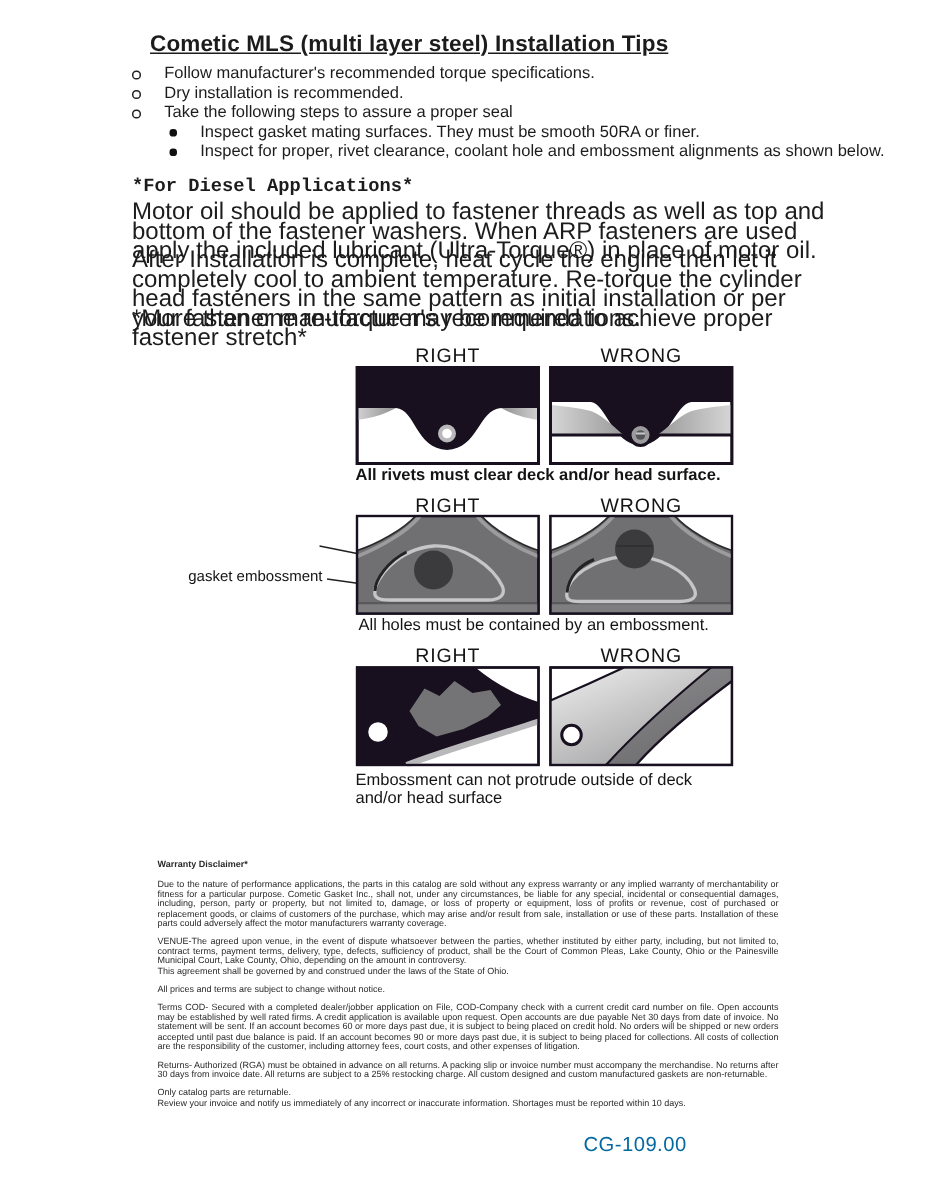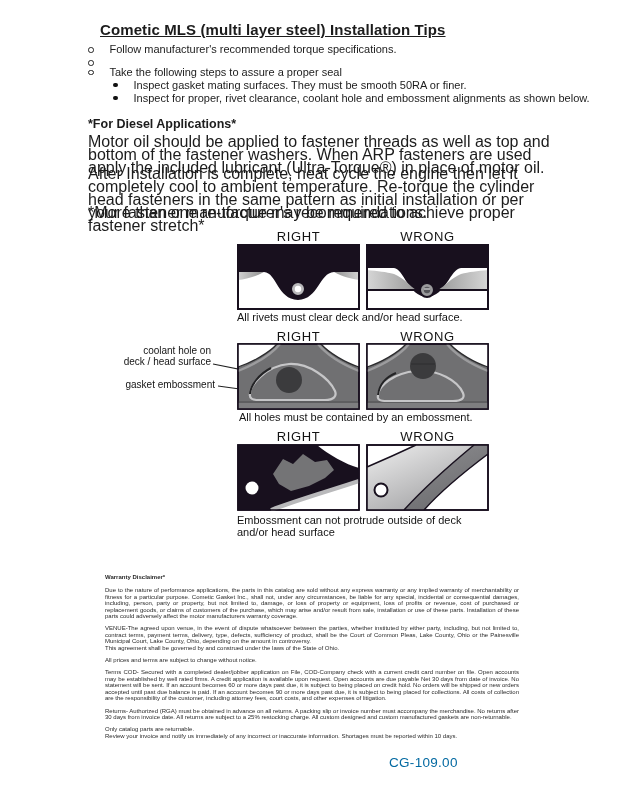--- a/index.html
+++ b/index.html
@@ -9,21 +9,21 @@
   }
   .abs{position:absolute;}
   .title{
     font-size:15px;font-weight:bold;text-decoration:underline;letter-spacing:0.1px;
   }
   .bullets{font-size:11px;line-height:13px;width:505px;}
   .b-row{display:flex;align-items:flex-start;gap:11px;}
   .o-bullet{flex:0 0 auto;width:3.5px;height:3.5px;border:1px solid #222;border-radius:50%;margin:4px 5px 0 0;}
   .f-bullet{flex:0 0 auto;width:4.5px;height:4.5px;background:#111;border-radius:50%;margin:4px 5px 0 0;}
   .sub{margin-left:25px;}
-  .h2{font-size:12.5px;font-weight:bold;}
+  .h2{font-size:12.5px;font-weight:bold;font-family:Liberation Mono, monospace;}
   .body-par{font-size:16px;line-height:13px;width:468px;}
   .dg-label{font-size:13px;letter-spacing:0.6px;text-align:center;width:123px;color:#141414;}
   .caption{font-size:11px;line-height:11.5px;color:#141414;}
   .side-label{font-size:10px;line-height:11px;text-align:right;width:150px;color:#141414;}
   .legal{width:414px;font-size:6px;line-height:6.4px;color:#2a2a2a;}
   .legal .lh{font-weight:bold;margin:0 0 7px 0;font-size:6px;}
   .legal p{margin:0 0 6px 0;text-align:justify;}
   .legal p.tight{margin:0;}
   .footer-code{font-size:13.5px;color:#0369a1;letter-spacing:0.3px;}
   svg{display:block;}
@@ -35,20 +35,21 @@
 
   <div class="abs title" style="left:100px;top:21px;">Cometic MLS (multi layer steel) Installation Tips</div>
 
   <div class="abs bullets" style="left:88px;top:43px;">
     <div class="b-row">
       <span class="o-bullet"></span>
       <span>Follow manufacturer's recommended torque specifications.</span>
     </div>
     <div class="b-row">
       <span class="o-bullet"></span>
+      <span>Dry installation is recommended.</span>
     </div>
     <div class="b-row">
       <span class="o-bullet"></span>
       <span>Take the following steps to assure a proper seal</span>
     </div>
     <div class="b-row sub">
       <span class="f-bullet"></span>
       <span>Inspect gasket mating surfaces.  They must be smooth 50RA or finer.</span>
     </div>
     <div class="b-row sub">
@@ -105,29 +106,25 @@
       <path d="M122,26 C111,27 103,28 95,30 C85,34 79,42 72,46 L122,46 Z" fill="url(#gw4)"></path>
       <line x1="1" y1="46" x2="50" y2="46" stroke="#18101e" stroke-width="2"></line>
       <line x1="72" y1="46" x2="122" y2="46" stroke="#18101e" stroke-width="2"></line>
       <circle cx="61" cy="46" r="7" fill="#9b9b9d" stroke="#18101e" stroke-width="2"></circle>
       <circle cx="61" cy="46" r="3.2" fill="#55555a"></circle>
       <line x1="58" y1="45" x2="64" y2="45" stroke="#c9c9cb" stroke-width="1.4"></line>
       <rect x="1" y="1" width="121" height="64" fill="none" stroke="#18101e" stroke-width="2"></rect>
     </svg>
   </div>
 
-  <div class="abs caption" style="left:237px;top:312px;">All rivets must clear deck and/or head surface.</div>
+  <div class="abs caption" style="left:237px;top:312px;font-weight:bold;">All rivets must clear deck and/or head surface.</div>
 
   <div class="abs dg-label" style="left:237px;top:329px;">RIGHT</div>
   <div class="abs dg-label" style="left:366px;top:329px;">WRONG</div>
 
-  <div class="abs side-label" style="left:61px;top:345px;">
-    <div>coolant hole on</div>
-    <div>deck / head surface</div>
-  </div>
   <div class="abs side-label" style="left:65px;top:379px;">
     <div>gasket embossment</div>
   </div>
 
   <div class="abs" style="left:160px;top:340px;">
     <svg width="140" height="60" viewBox="0 0 140 60">
       <line x1="53" y1="24" x2="123" y2="38" stroke="#222" stroke-width="1.1"></line>
       <line x1="58" y1="46" x2="101" y2="52" stroke="#222" stroke-width="1.1"></line>
     </svg>
   </div>

